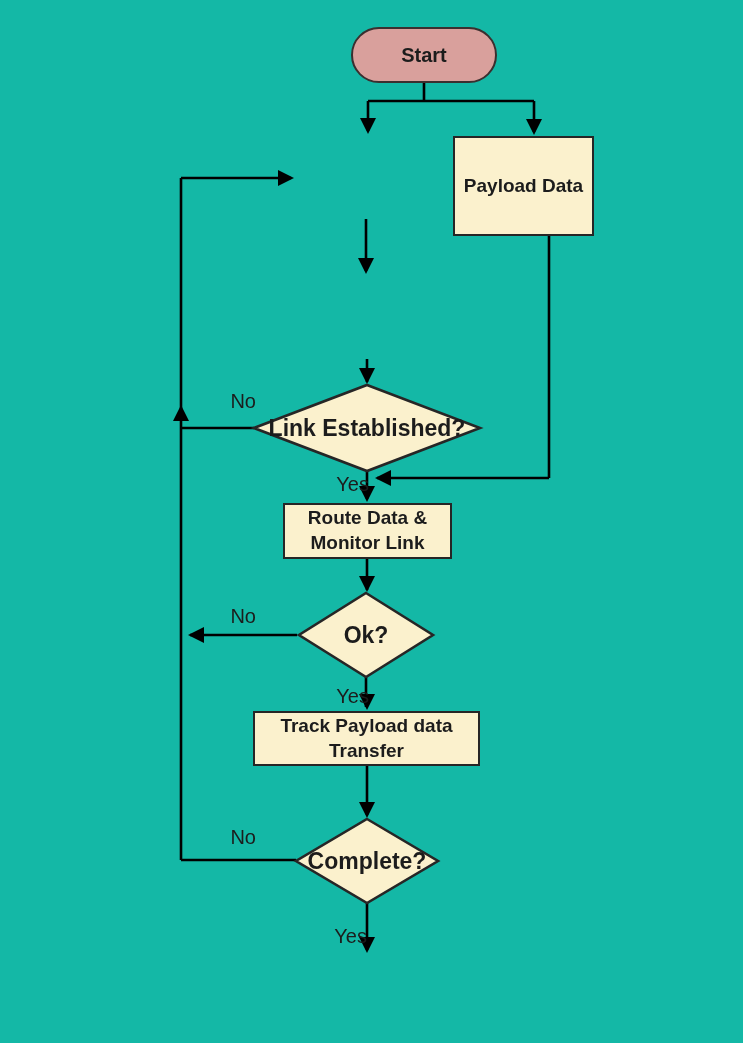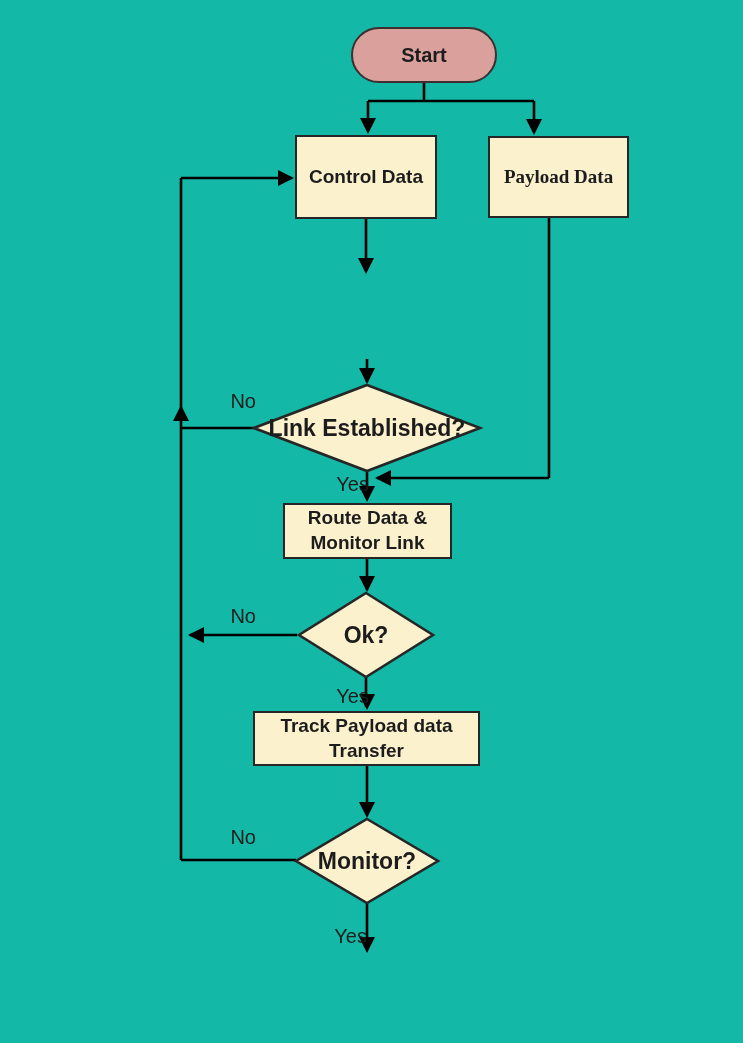--- a/index.html
+++ b/index.html
@@ -80,37 +80,36 @@
     <polygon class="arrow" points="367,953 359,937 375,937"></polygon>
     <polygon class="arrow" points="294,178 278,170 278,186"></polygon>
 
     <polygon class="diamond" points="367,385 480,428 367,471 254,428"></polygon>
     <polygon class="diamond" points="366,593 433,635 366,677 299,635"></polygon>
     <polygon class="diamond" points="367,819 438,861 367,903 296,861"></polygon>
   </svg>
 
   <div class="node pill" style="left:351px;top:27px;width:146px;height:56px;">Start</div>
 
-  <div class="node rect" style="left:295px;top:135px;width:142px;height:84px;">Control Data</div>
 
-  <div class="node rect" style="left:488px;top:136px;width:141px;height:82px;font-family:Liberation Serif, serif;">Payload Data</div>
+  <div class="node rect" style="left:453px;top:136px;width:141px;height:100px;">Payload Data</div>
 
 
   <div class="node rect" style="left:283px;top:503px;width:169px;height:56px;">Route Data &amp;
 Monitor Link</div>
 
   <div class="node rect" style="left:253px;top:711px;width:227px;height:55px;">Track Payload data
 Transfer</div>
 
 
   <div class="dlabel" style="left:262px;top:413px;width:210px;height:30px;">Link Established?</div>
 
   <div class="dlabel" style="left:316px;top:620px;width:100px;height:30px;">Ok?</div>
 
-  <div class="dlabel" style="left:297px;top:846px;width:140px;height:30px;">Monitor?</div>
+  <div class="dlabel" style="left:297px;top:846px;width:140px;height:30px;">Complete?</div>
 
   <div class="elabel" style="left:196px;top:391px;">No</div>
   <div class="elabel" style="left:309px;top:474px;">Yes</div>
   <div class="elabel" style="left:196px;top:606px;">No</div>
   <div class="elabel" style="left:309px;top:686px;">Yes</div>
   <div class="elabel" style="left:196px;top:827px;">No</div>
   <div class="elabel" style="left:307px;top:926px;">Yes</div>
 
 </div>
 

